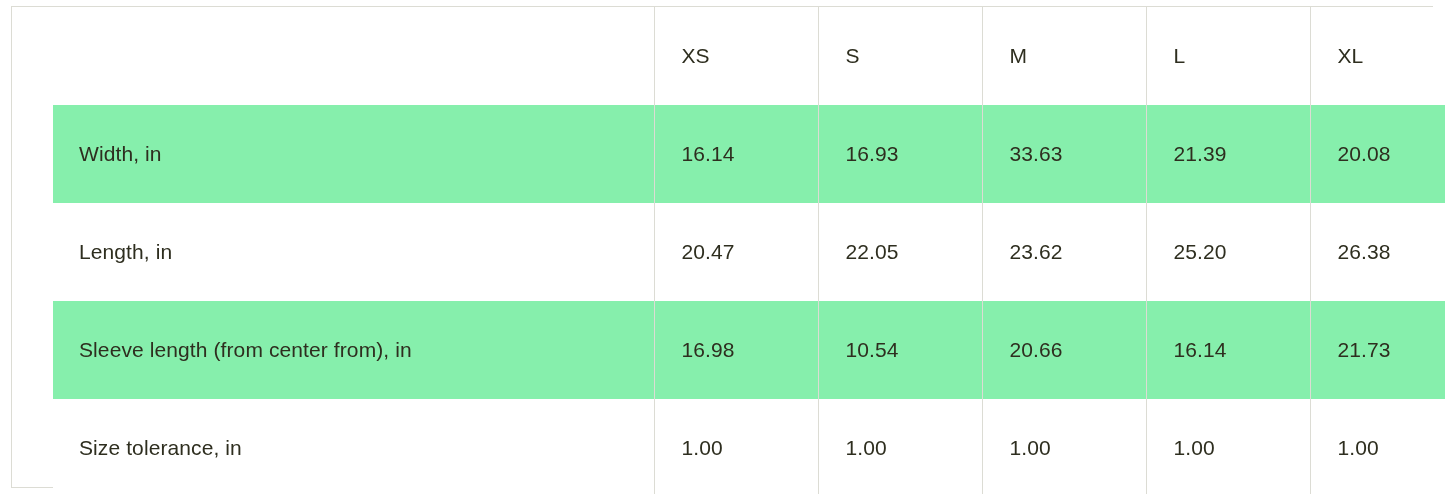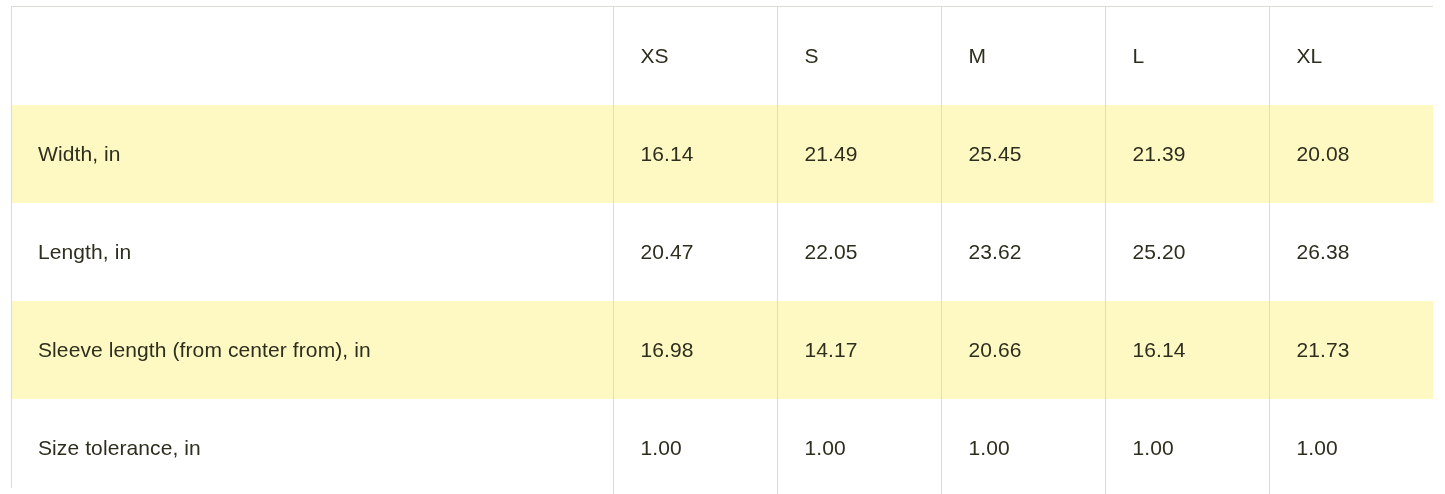--- a/index.html
+++ b/index.html
@@ -16,20 +16,21 @@
   }
 
   .size-chart-wrap {
     position: absolute;
     left: 11px;
     top: 6px;
     width: 1422px;
     height: 482px;
     box-sizing: border-box;
     border: 1px solid #dcdcd4;
+    padding-left: 41px;
   }
 
   table.size-chart {
     width: 100%;
     height: 100%;
     border-collapse: collapse;
     table-layout: fixed;
   }
 
   table.size-chart col.label-col { width: 601px; }
@@ -58,21 +59,21 @@
     padding-left: 27px;
   }
 
   table.size-chart th.row-head,
   table.size-chart td.row-head {
     padding-left: 26px;
   }
 
   
   table.size-chart tr.striped td {
-    background: #fef9c3;
+    background: #86efac;
   }
   table.size-chart tr.plain td {
     background: #ffffff;
   }
   table.size-chart tr.header-row th {
     background: #ffffff;
   }
 </style>
 </head>
 <body>
@@ -94,37 +95,37 @@
         <th class="size-head">S</th>
         <th class="size-head">M</th>
         <th class="size-head">L</th>
         <th class="size-head">XL</th>
       </tr>
     </thead>
     <tbody>
       <tr class="striped">
         <td class="row-head">Width, in</td>
         <td class="size-cell">16.14</td>
-        <td class="size-cell">21.49</td>
-        <td class="size-cell">25.45</td>
+        <td class="size-cell">16.93</td>
+        <td class="size-cell">33.63</td>
         <td class="size-cell">21.39</td>
         <td class="size-cell">20.08</td>
       </tr>
       <tr class="plain">
         <td class="row-head">Length, in</td>
         <td class="size-cell">20.47</td>
         <td class="size-cell">22.05</td>
         <td class="size-cell">23.62</td>
         <td class="size-cell">25.20</td>
         <td class="size-cell">26.38</td>
       </tr>
       <tr class="striped">
         <td class="row-head">Sleeve length (from center from), in</td>
         <td class="size-cell">16.98</td>
-        <td class="size-cell">14.17</td>
+        <td class="size-cell">10.54</td>
         <td class="size-cell">20.66</td>
         <td class="size-cell">16.14</td>
         <td class="size-cell">21.73</td>
       </tr>
       <tr class="plain">
         <td class="row-head">Size tolerance, in</td>
         <td class="size-cell">1.00</td>
         <td class="size-cell">1.00</td>
         <td class="size-cell">1.00</td>
         <td class="size-cell">1.00</td>

